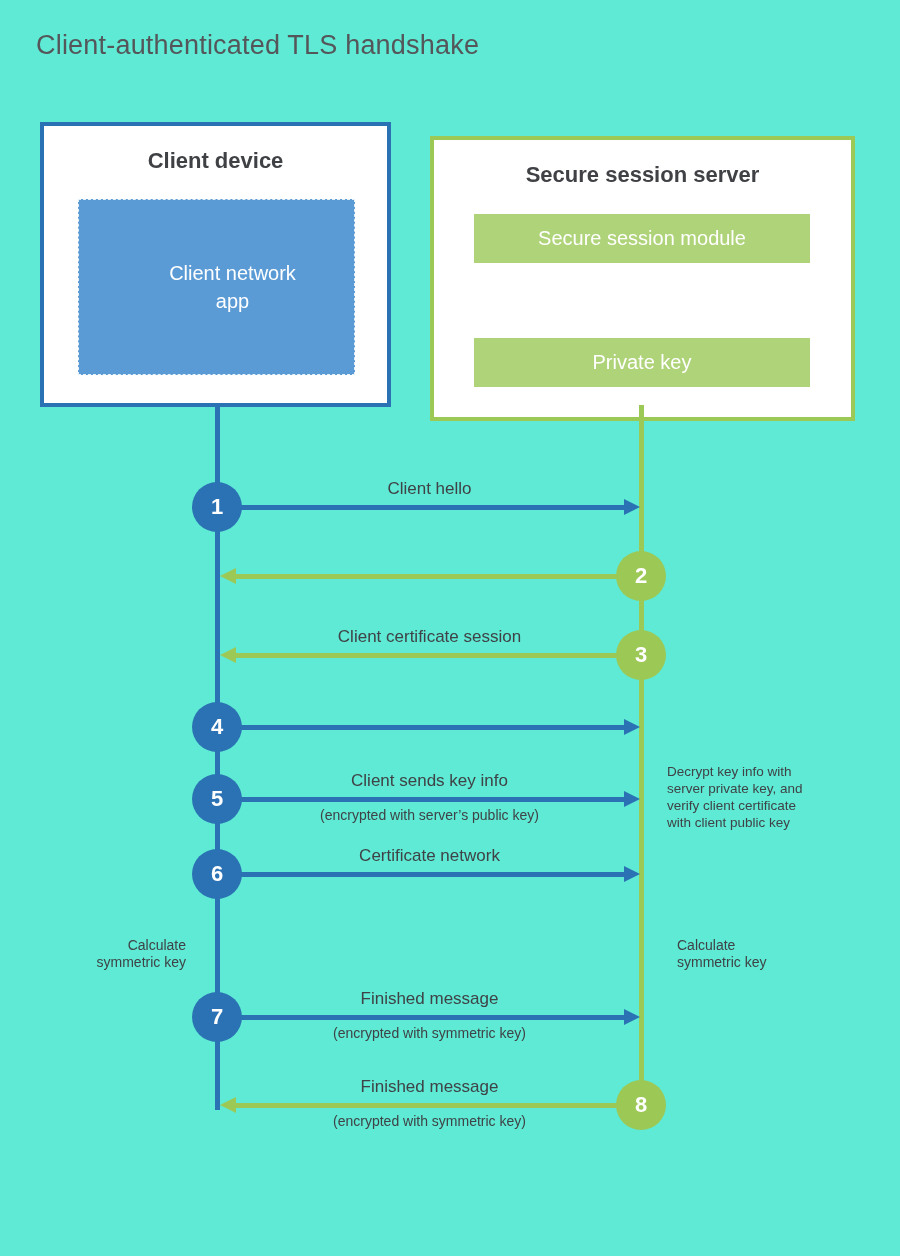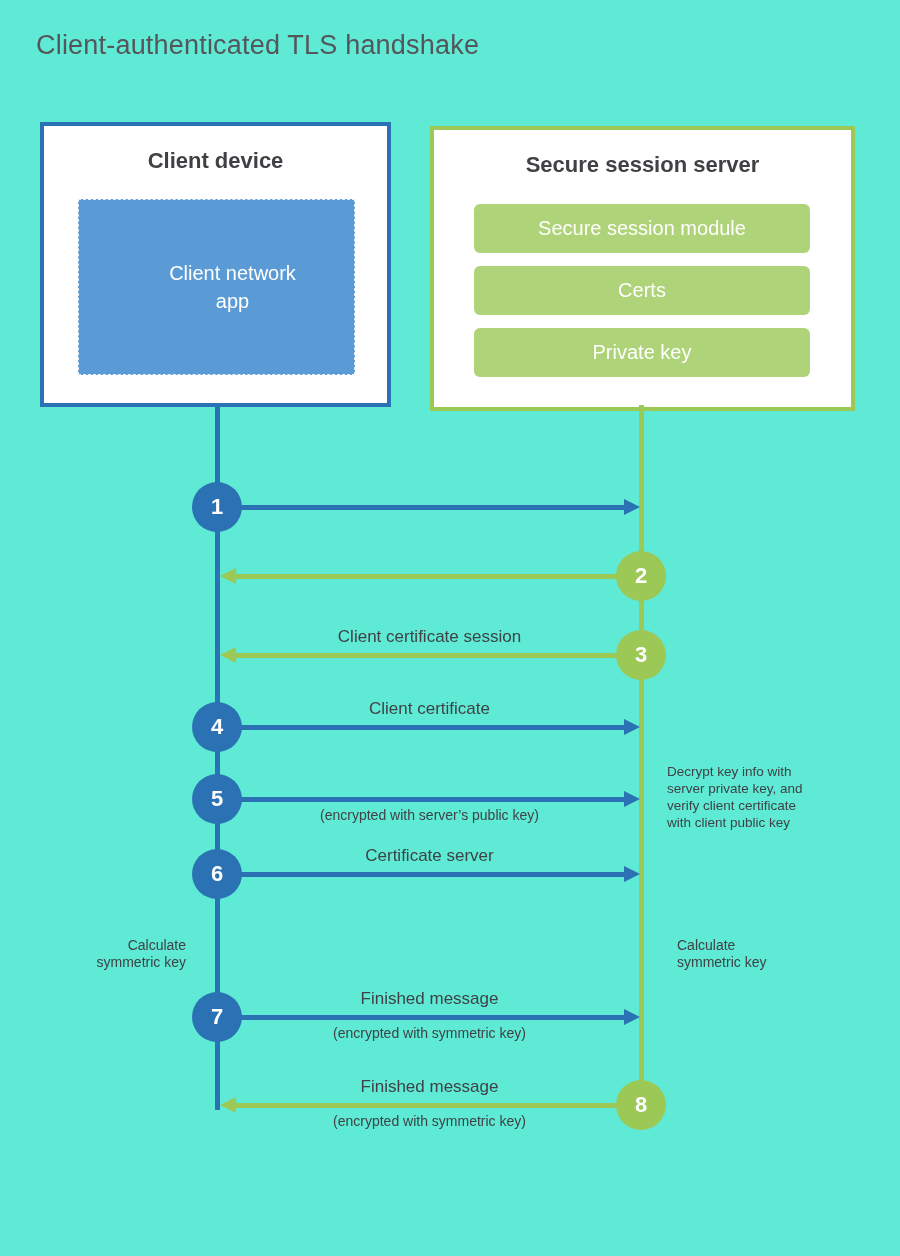--- a/index.html
+++ b/index.html
@@ -15,21 +15,21 @@
   .device-box{border:4px solid #2B72B4;background:#fff;}
   .server-box{border:4px solid #9CC856;background:#fff;}
   .box-title{left:0;right:0;top:22px;text-align:center;font-size:22px;font-weight:700;color:#3F4145;}
   .app-box{
     background:#5B9BD5;border:1px dashed rgba(255,255,255,.85);
     display:flex;flex-direction:column;align-items:center;justify-content:center;
     color:#fff;font-size:20px;line-height:28px;text-align:center;padding-left:32px;
   }
   .module-bar{
     background:#AFD378;color:#fff;font-size:20px;
-    display:flex;align-items:center;justify-content:center;text-align:left;border-radius:6px;
+    display:flex;align-items:center;justify-content:center;text-align:left;
   }
   
   .vline-blue{width:5px;background:#2B72B4;}
   .vline-green{width:5px;background:#9CC856;}
   
   .circle{
     width:50px;height:50px;border-radius:50%;color:#fff;font-size:22px;font-weight:700;
     display:flex;align-items:center;justify-content:center;z-index:3;
   }
   .circle.blue{background:#2B72B4;}
@@ -53,61 +53,61 @@
   <div class="abs page-title">Client-authenticated TLS handshake</div>
 
   <div class="abs device-box" style="left:40px;top:122px;width:351px;height:285px;">
     <div class="abs box-title">Client device</div>
     <div class="abs app-box" style="left:34px;top:73px;width:277px;height:176px;">
       <div>Client network</div>
       <div>app</div>
     </div>
   </div>
 
-  <div class="abs server-box" style="left:430px;top:126px;width:425px;height:285px;">
+  <div class="abs server-box" style="left:430px;top:136px;width:425px;height:285px;">
     <div class="abs box-title">Secure session server</div>
     <div class="abs module-bar" style="left:40px;top:74px;width:336px;height:49px;">Secure session module</div>
-    <div class="abs module-bar" style="left:40px;top:136px;width:336px;height:49px;">Certs</div>
     <div class="abs module-bar" style="left:40px;top:198px;width:336px;height:49px;">Private key</div>
   </div>
 
   <div class="abs vline-blue" style="left:215px;top:405px;height:705px;"></div>
   <div class="abs vline-green" style="left:639px;top:405px;height:700px;"></div>
 
+  <div class="abs msg-label" style="top:479px;">Client hello</div>
   <div class="abs h-arrow blue" style="left:217px;top:505px;width:407px;"></div>
   <div class="abs head right" style="left:624px;top:499px;"></div>
   <div class="abs circle blue" style="left:192px;top:482px;">1</div>
 
   <div class="abs h-arrow green" style="left:236px;top:574px;width:405px;"></div>
   <div class="abs head left" style="left:220px;top:568px;"></div>
   <div class="abs circle green" style="left:616px;top:551px;">2</div>
 
   <div class="abs msg-label" style="top:627px;">Client certificate session</div>
   <div class="abs h-arrow green" style="left:236px;top:653px;width:405px;"></div>
   <div class="abs head left" style="left:220px;top:647px;"></div>
   <div class="abs circle green" style="left:616px;top:630px;">3</div>
 
-  <div class="abs msg-label" style="top:699px;">Client certificate</div>
   <div class="abs h-arrow blue" style="left:217px;top:725px;width:407px;"></div>
   <div class="abs head right" style="left:624px;top:719px;"></div>
   <div class="abs circle blue" style="left:192px;top:702px;">4</div>
 
+  <div class="abs msg-label" style="top:771px;">Client sends key info</div>
   <div class="abs h-arrow blue" style="left:217px;top:797px;width:407px;"></div>
   <div class="abs head right" style="left:624px;top:791px;"></div>
   <div class="abs circle blue" style="left:192px;top:774px;">5</div>
   <div class="abs msg-sub" style="top:807px;">(encrypted with server’s public key)</div>
 
   <div class="abs side-note" style="left:667px;top:763px;width:175px;">
     <div>Decrypt key info with</div>
     <div>server private key, and</div>
     <div>verify client certificate</div>
     <div>with client public key</div>
   </div>
 
-  <div class="abs msg-label" style="top:846px;">Certificate server</div>
+  <div class="abs msg-label" style="top:846px;">Certificate network</div>
   <div class="abs h-arrow blue" style="left:217px;top:872px;width:407px;"></div>
   <div class="abs head right" style="left:624px;top:866px;"></div>
   <div class="abs circle blue" style="left:192px;top:849px;">6</div>
 
   <div class="abs side-note right-align" style="left:66px;top:937px;width:120px;font-size:14px;">
     <div>Calculate</div>
     <div>symmetric key</div>
   </div>
   <div class="abs side-note" style="left:677px;top:937px;width:120px;font-size:14px;">
     <div>Calculate</div>

